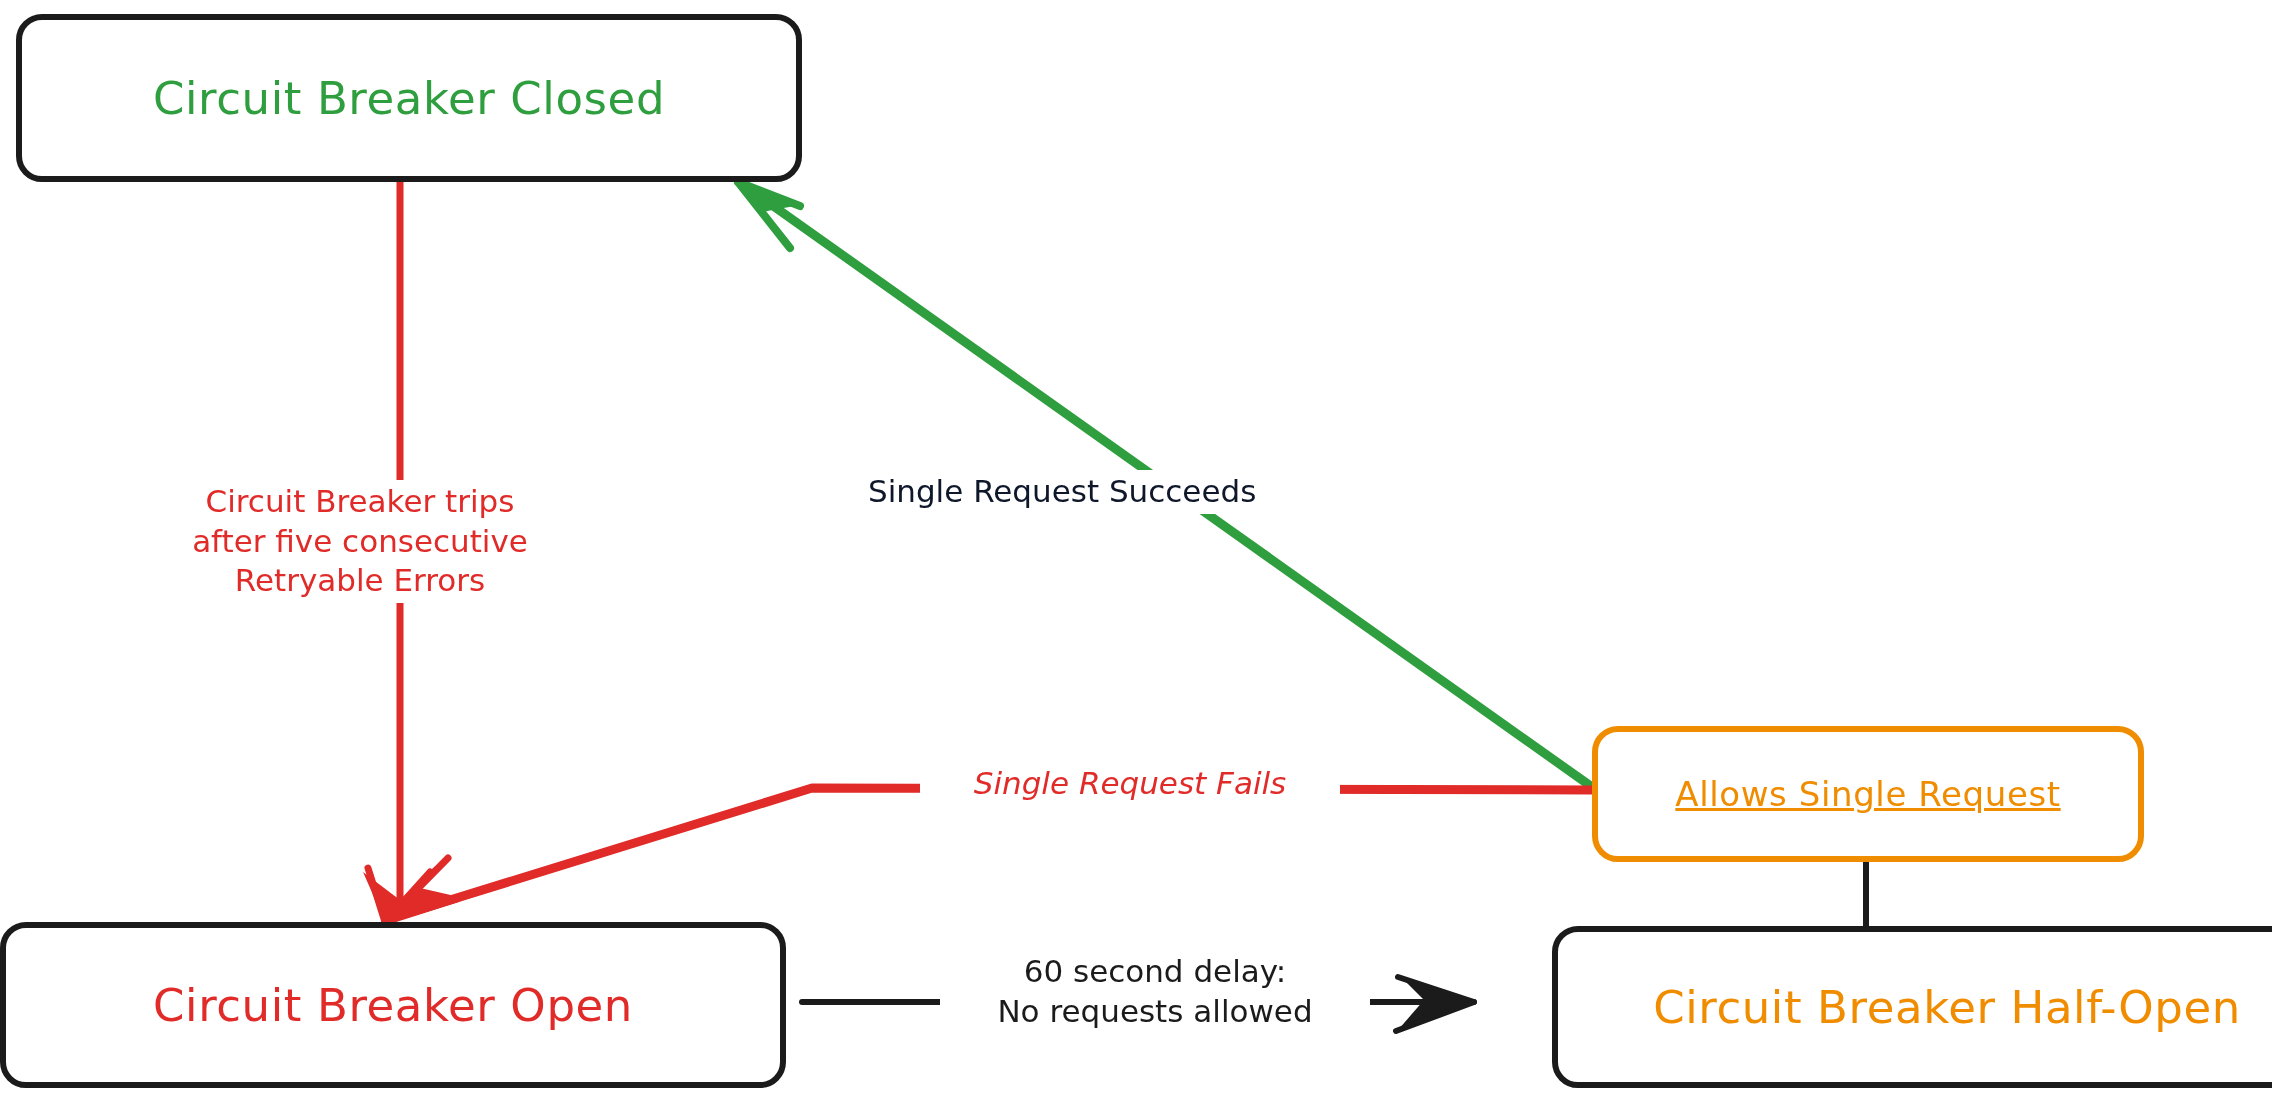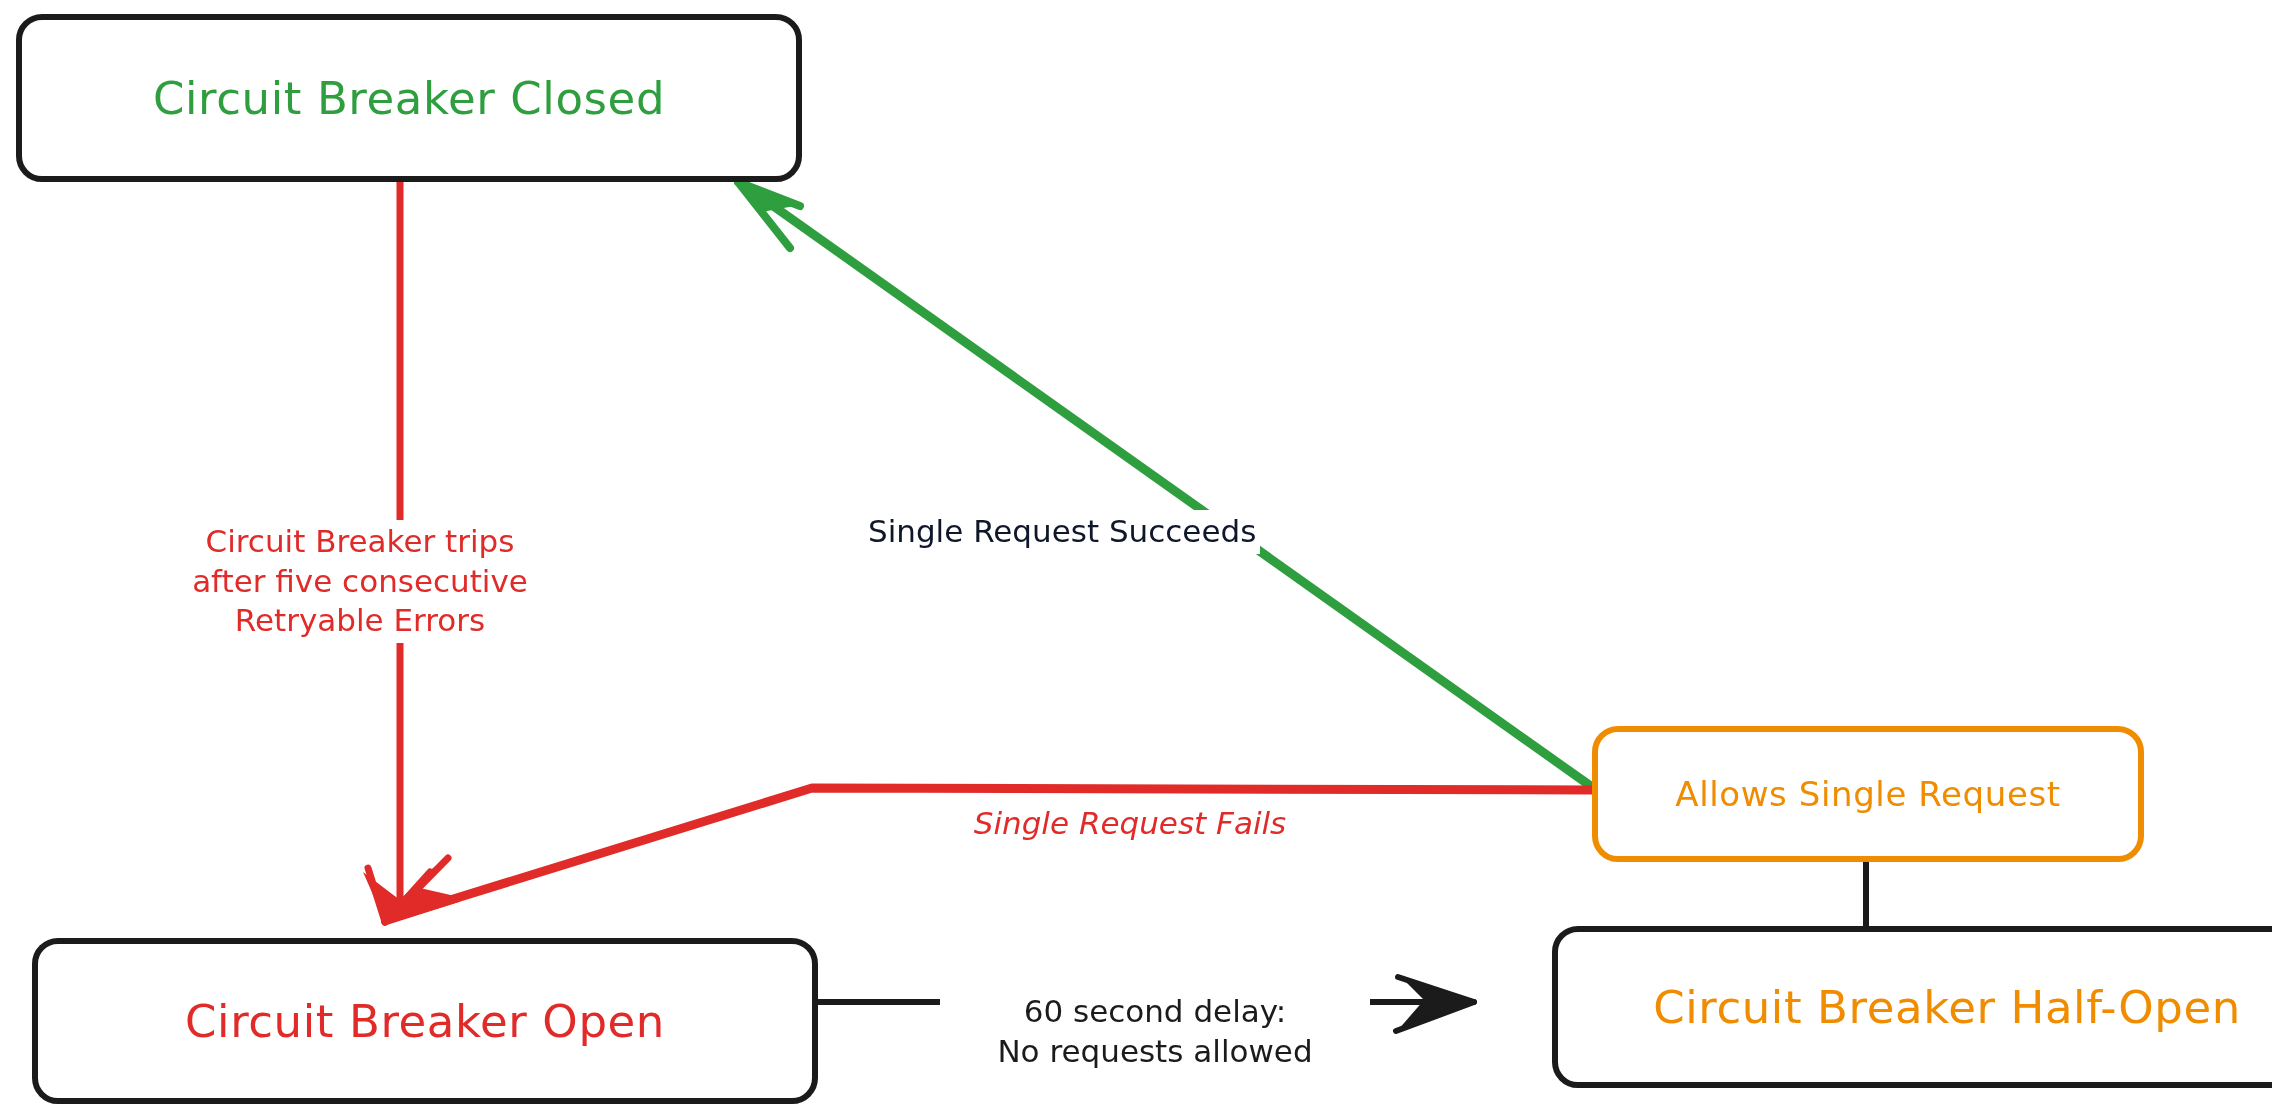--- a/index.html
+++ b/index.html
@@ -51,47 +51,46 @@
     letter-spacing: 0.6px;
     white-space: nowrap;
   }
   #node-closed {
     left: 16px; top: 14px; width: 786px; height: 168px;
   }
   #node-closed .node-label {
     color: #2e9e3e; font-size: 45px;
   }
   #node-open {
-    left: 32px; top: 922px; width: 786px; height: 166px; margin-top: 16px;
+    left: 0; top: 922px; width: 786px; height: 166px;
   }
   #node-open .node-label {
     color: #e02b29; font-size: 45px;
   }
   #node-allows {
     left: 1592px; top: 726px; width: 552px; height: 136px;
   }
   #node-allows .node-label {
-    color: #f08c00; font-size: 34px;
+    color: #f08c00; font-size: 34px; text-decoration: underline;
   }
   #node-halfopen {
     left: 1552px; top: 926px; width: 790px; height: 162px;
   }
   #node-halfopen .node-label {
     color: #f08c00; font-size: 45px;
   }
   .edge-label {
     position: absolute;
     font-family: "DejaVu Sans", sans-serif;
     text-align: center;
     white-space: pre;
     line-height: 1.28;
     background: #ffffff;
     padding: 2px 8px;
     box-sizing: border-box;
-    margin-top: 40px;
   }
   #label-trips {
     left: 150px; top: 480px; width: 420px;
     color: #e02b29; font-size: 31px;
   }
   #label-succeeds {
     left: 860px; top: 470px; width: 400px;
     color: #0f172a; font-size: 31px;
   }
   #label-fails {

